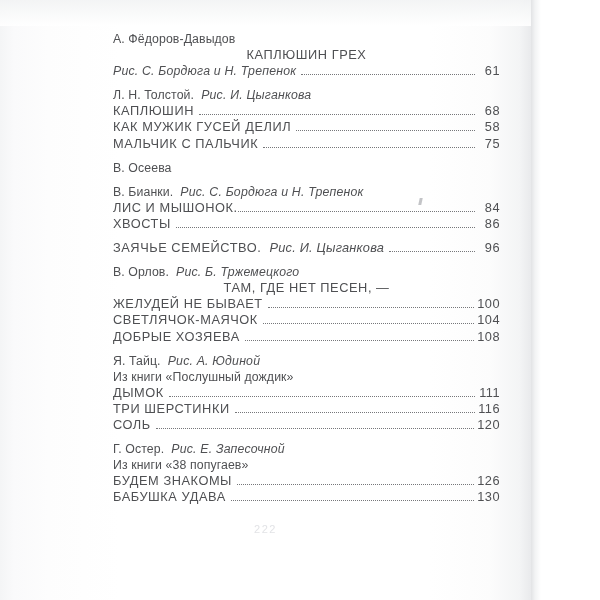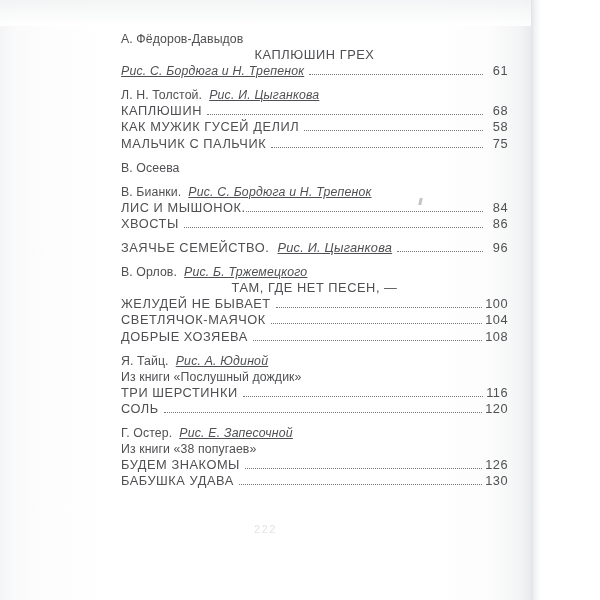--- a/index.html
+++ b/index.html
@@ -54,21 +54,21 @@
     position: absolute;
     left: 0; top: 0;
     width: 531px; height: 26px;
     background: linear-gradient(to bottom, #f2f3f4 0px, #f8f9f9 12px, #ffffff 26px);
     opacity: .9;
   }
 
   
   #toc {
     position: absolute;
-    left: 121px;
+    left: 113px;
     top: 31px;
     width: 387px;
     color: #4f5053;
   }
 
   .group {
     margin-bottom: 8px;
   }
   .group:last-child { margin-bottom: 0; }
 
@@ -91,21 +91,20 @@
   .line.title {
     font-size: 12.8px;
     letter-spacing: .55px;
     justify-content: center;
   }
 
   .txt { flex: 0 0 auto; }
   .ital {
     font-style: italic;
     letter-spacing: .2px;
-    text-decoration: underline;
   }
 
   
   .leader {
     flex: 1 1 auto;
     position: relative;
     height: 1px;
     margin: 0 3px 0 5px;
     overflow: hidden;
   }
@@ -259,20 +258,25 @@
       <div class="group">
         <div class="line meta">
           <span class="txt">Я. Тайц.</span>
           <span class="txt">&nbsp;&nbsp;</span>
           <span class="txt ital">Рис.  А. Юдиной</span>
         </div>
         <div class="line meta">
           <span class="txt">Из  книги  «Послушный  дождик»</span>
         </div>
         <div class="line title">
+          <span class="txt">ДЫМОК</span>
+          <span class="leader"></span>
+          <span class="pg">111</span>
+        </div>
+        <div class="line title">
           <span class="txt">ТРИ  ШЕРСТИНКИ</span>
           <span class="leader"></span>
           <span class="pg">116</span>
         </div>
         <div class="line title">
           <span class="txt">СОЛЬ</span>
           <span class="leader"></span>
           <span class="pg">120</span>
         </div>
       </div>

